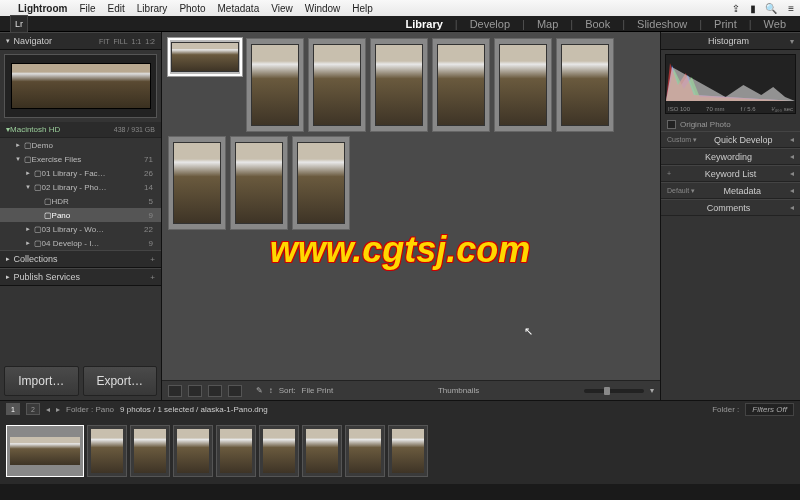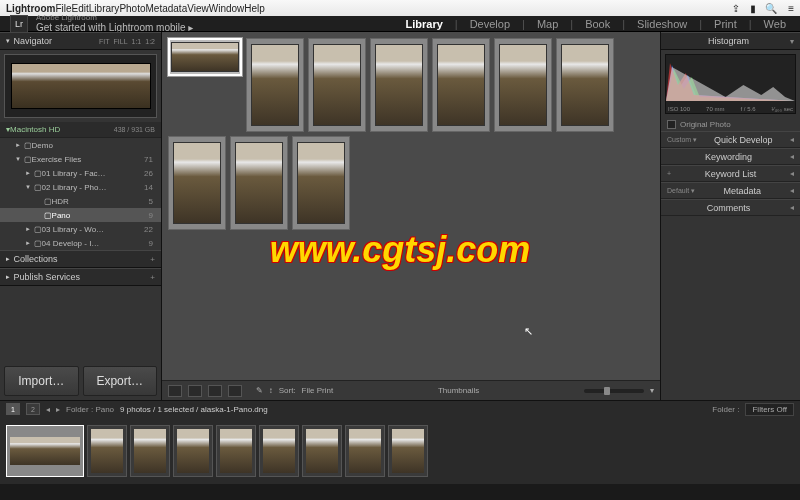--- a/index.html
+++ b/index.html
@@ -1,17 +1,17 @@
 <!DOCTYPE html>
 <html><head>
 <meta charset="utf-8">
 <style>
 * { margin:0; padding:0; box-sizing:border-box; font-family:"Helvetica Neue",Arial,sans-serif; }
 body { width:800px; height:500px; background:#1a1a1a; color:#ccc; font-size:10px; overflow:hidden; position:relative; }
-.menubar { height:16px; background:linear-gradient(#f8f8f8,#e8e8e8); display:flex; align-items:center; padding:0 6px; gap:0; color:#222; font-size:10px; }
+.menubar { height:16px; background:linear-gradient(#f8f8f8,#e8e8e8); display:flex; align-items:center; padding:0 6px; gap:12px; color:#222; font-size:10px; }
 .menubar .apple { font-size:11px; }
 .menubar .app { font-weight:600; }
 .menubar .right { margin-left:auto; display:flex; gap:10px; font-size:10px; }
 .topbar { height:16px; background:#1f1f1f; display:flex; align-items:center; padding:0 10px; border-bottom:1px solid #000; }
 .logo { width:18px; height:18px; background:#2a2a2a; border:1px solid #444; display:flex; align-items:center; justify-content:center; font-size:9px; color:#ddd; margin-right:8px; }
 .brand { font-size:8px; color:#888; line-height:1.1; }
 .brand .title { color:#bbb; font-size:10px; }
 .modules { margin-left:auto; display:flex; gap:4px; font-size:11px; color:#999; }
 .modules span { padding:0 4px; cursor:pointer; }
 .modules .sep { color:#555; cursor:default; }
@@ -51,21 +51,21 @@
 .histo svg { width:100%; height:46px; }
 .histo-info { position:absolute; bottom:1px; left:2px; right:2px; display:flex; justify-content:space-between; font-size:6px; color:#888; }
 .rp-row { height:17px; background:#333; border-top:1px solid #444; border-bottom:1px solid #222; display:flex; align-items:center; padding:0 6px; font-size:9px; color:#ccc; }
 .rp-row .tail { margin-left:auto; font-size:8px; color:#888; }
 .rp-row .pre { font-size:7px; color:#888; margin-right:auto; }
 .filmstrip { height:84px; background:#2a2a2a; border-top:1px solid #111; display:flex; flex-direction:column; }
 .fs-top { height:16px; display:flex; align-items:center; padding:0 6px; font-size:8px; color:#999; gap:6px; }
 .fs-top .pgbtn { width:14px; height:12px; background:#3a3a3a; border:1px solid #555; display:flex; align-items:center; justify-content:center; font-size:7px; cursor:pointer; }
 .fs-top .pgbtn.active { background:#555; color:#fff; }
 .fs-top .filter { margin-left:auto; }
-.fs-top .filtersel { background:#222; border:1px solid #444; padding:1px 6px; font-size:8px; color:#aaa; }
+.fs-top .filtersel { background:#222; border:1px solid #444; padding:1px 6px; font-size:8px; color:#aaa;font-style:italic; }
 .fs-strip { flex:1; display:flex; align-items:center; padding:0 6px; gap:3px; }
 .fs-cell { height:52px; width:40px; background:#3a3a3a; border:1px solid #555; display:flex; align-items:center; justify-content:center; }
 .fs-cell.wide { width:78px; }
 .fs-cell.sel { border:1px solid #fff; background:#888; }
 .fs-cell .img { width:32px; height:44px; background:linear-gradient(#c8bfae 20%,#e8e8e8 24%,#6a5a3e 42%,#3e3426 100%); }
 .fs-cell.wide .img { width:70px; height:28px; }
 .watermark { position:absolute; top:50%; left:50%; transform:translate(-50%,-50%); font-size:36px; font-weight:700; font-style:italic; color:#ffd700; text-shadow:1px 1px 0 #c00,-1px -1px 0 #c00,1px -1px 0 #c00,-1px 1px 0 #c00; pointer-events:none; z-index:99; }
 .chk { width:9px; height:9px; border:1px solid #666; background:#222; margin-right:4px; }
 .cursor { position:absolute; left:524px; top:325px; font-size:11px; color:#fff; z-index:50; pointer-events:none; }
 </style>
@@ -86,24 +86,20 @@
   <span class="right">
     <span>⇪</span>
     <span>▮</span>
     <span>🔍</span>
     <span>≡</span>
   </span>
 </div>
 
 <div class="topbar">
   <div class="logo">Lr</div>
-  <div class="brand">
-    <div>Adobe Lightroom</div>
-    <div class="title">Get started with Lightroom mobile ▸</div>
-  </div>
   <div class="modules">
     <span class="active">Library</span>
       <span class="sep">|</span>
     <span>Develop</span>
       <span class="sep">|</span>
     <span>Map</span>
       <span class="sep">|</span>
     <span>Book</span>
       <span class="sep">|</span>
     <span>Slideshow</span>

